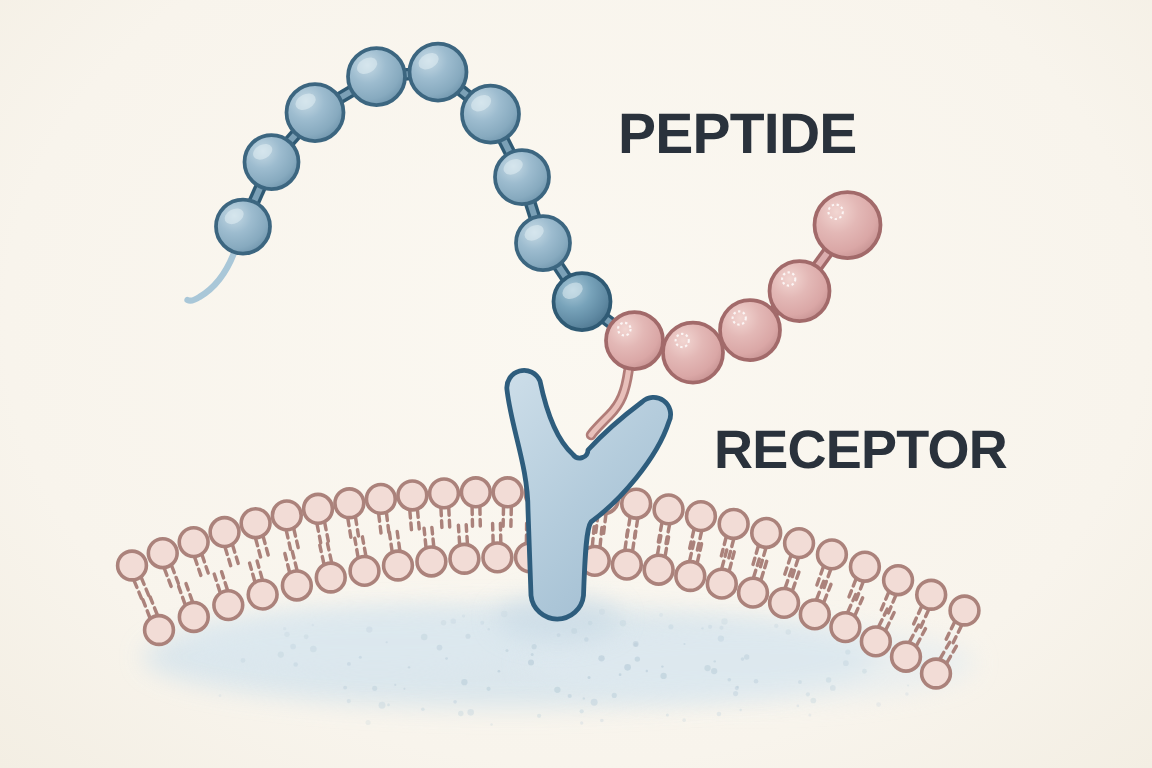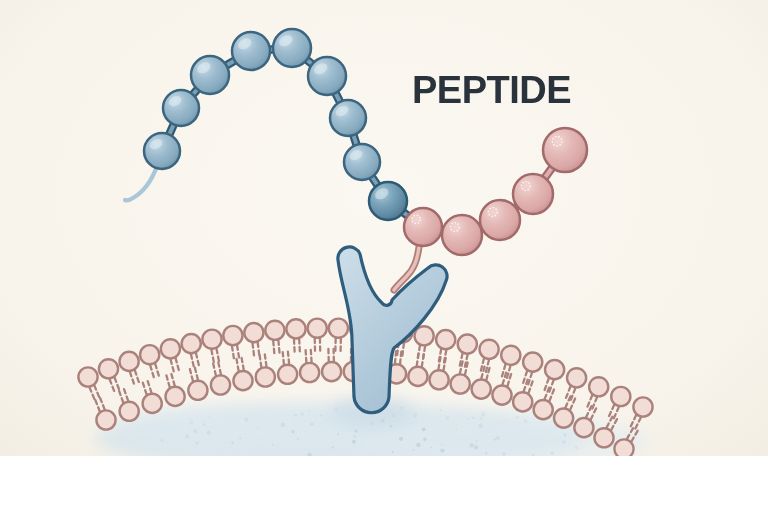--- a/index.html
+++ b/index.html
@@ -1,18 +1,18 @@
 <!DOCTYPE html>
 <html><head>
 <meta charset="utf-8">
 <style>
   html,body{margin:0;padding:0;}
   .stage{
     position:relative;
-    width:768px;height:456px;
+    width:768px;height:512px;
     overflow:hidden;
     background:radial-gradient(ellipse at 50% 42%, #fbf8f1 0%, #f8f4ec 70%, #f3eee3 100%);
     font-family:"Liberation Sans", sans-serif;
   }
   .stage svg{position:absolute;left:0;top:0;}
   .label{
     position:absolute;
     font-weight:700;
     color:#2a323c;
     letter-spacing:-0.5px;
@@ -494,13 +494,14 @@
         <circle cx="454.8" cy="227.0" r="4.4" fill="none" stroke="#ffffff" stroke-width="1.4" stroke-dasharray="1.6 1.7" opacity="0.8"></circle>
         <circle cx="500" cy="220" r="20" fill="url(#gPink)" stroke="#a26a6a" stroke-width="2.5"></circle>
         <circle cx="492.8" cy="212.0" r="4.4" fill="none" stroke="#ffffff" stroke-width="1.4" stroke-dasharray="1.6 1.7" opacity="0.8"></circle>
         <circle cx="533" cy="194" r="20" fill="url(#gPink)" stroke="#a26a6a" stroke-width="2.5"></circle>
         <circle cx="525.8" cy="186.0" r="4.4" fill="none" stroke="#ffffff" stroke-width="1.4" stroke-dasharray="1.6 1.7" opacity="0.8"></circle>
         <circle cx="565" cy="150" r="22" fill="url(#gPink)" stroke="#a26a6a" stroke-width="2.5"></circle>
         <circle cx="557.1" cy="141.2" r="4.8" fill="none" stroke="#ffffff" stroke-width="1.4" stroke-dasharray="1.6 1.7" opacity="0.8"></circle>
       </g>
     </svg>
   <div class="label peptide">PEPTIDE</div>
+  <div class="label receptor">RECEPTOR</div>
 </div>
 
 </body></html>

